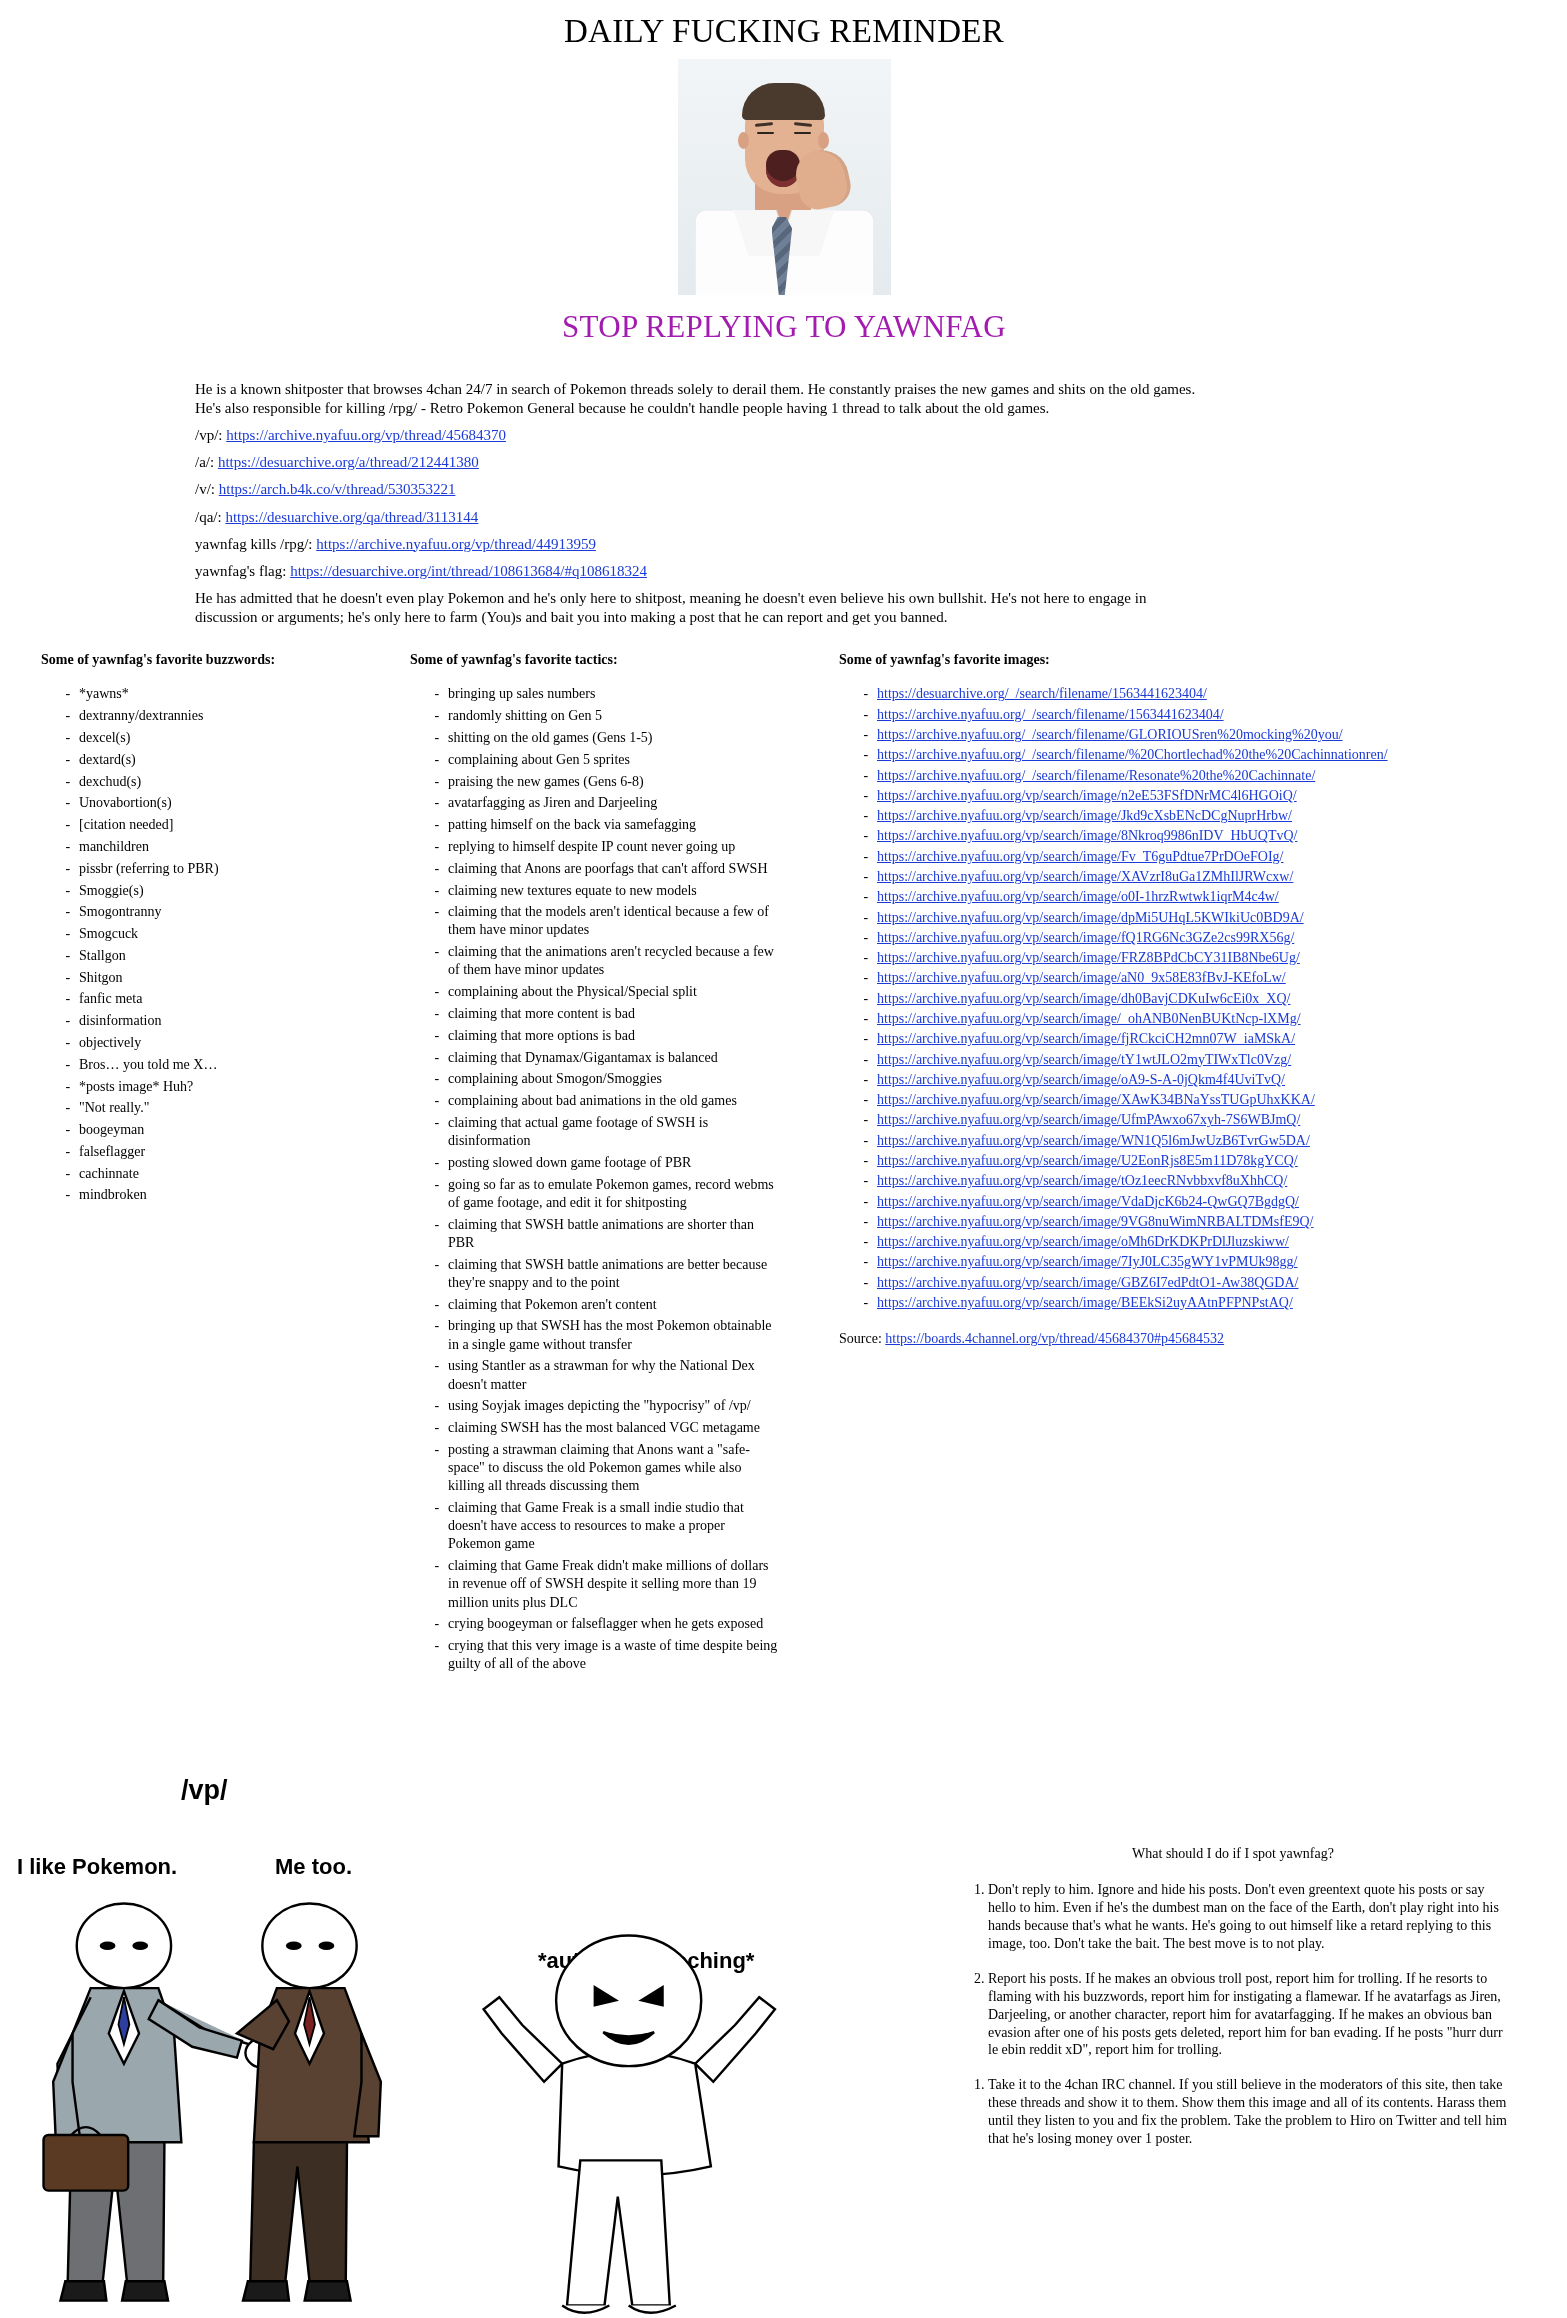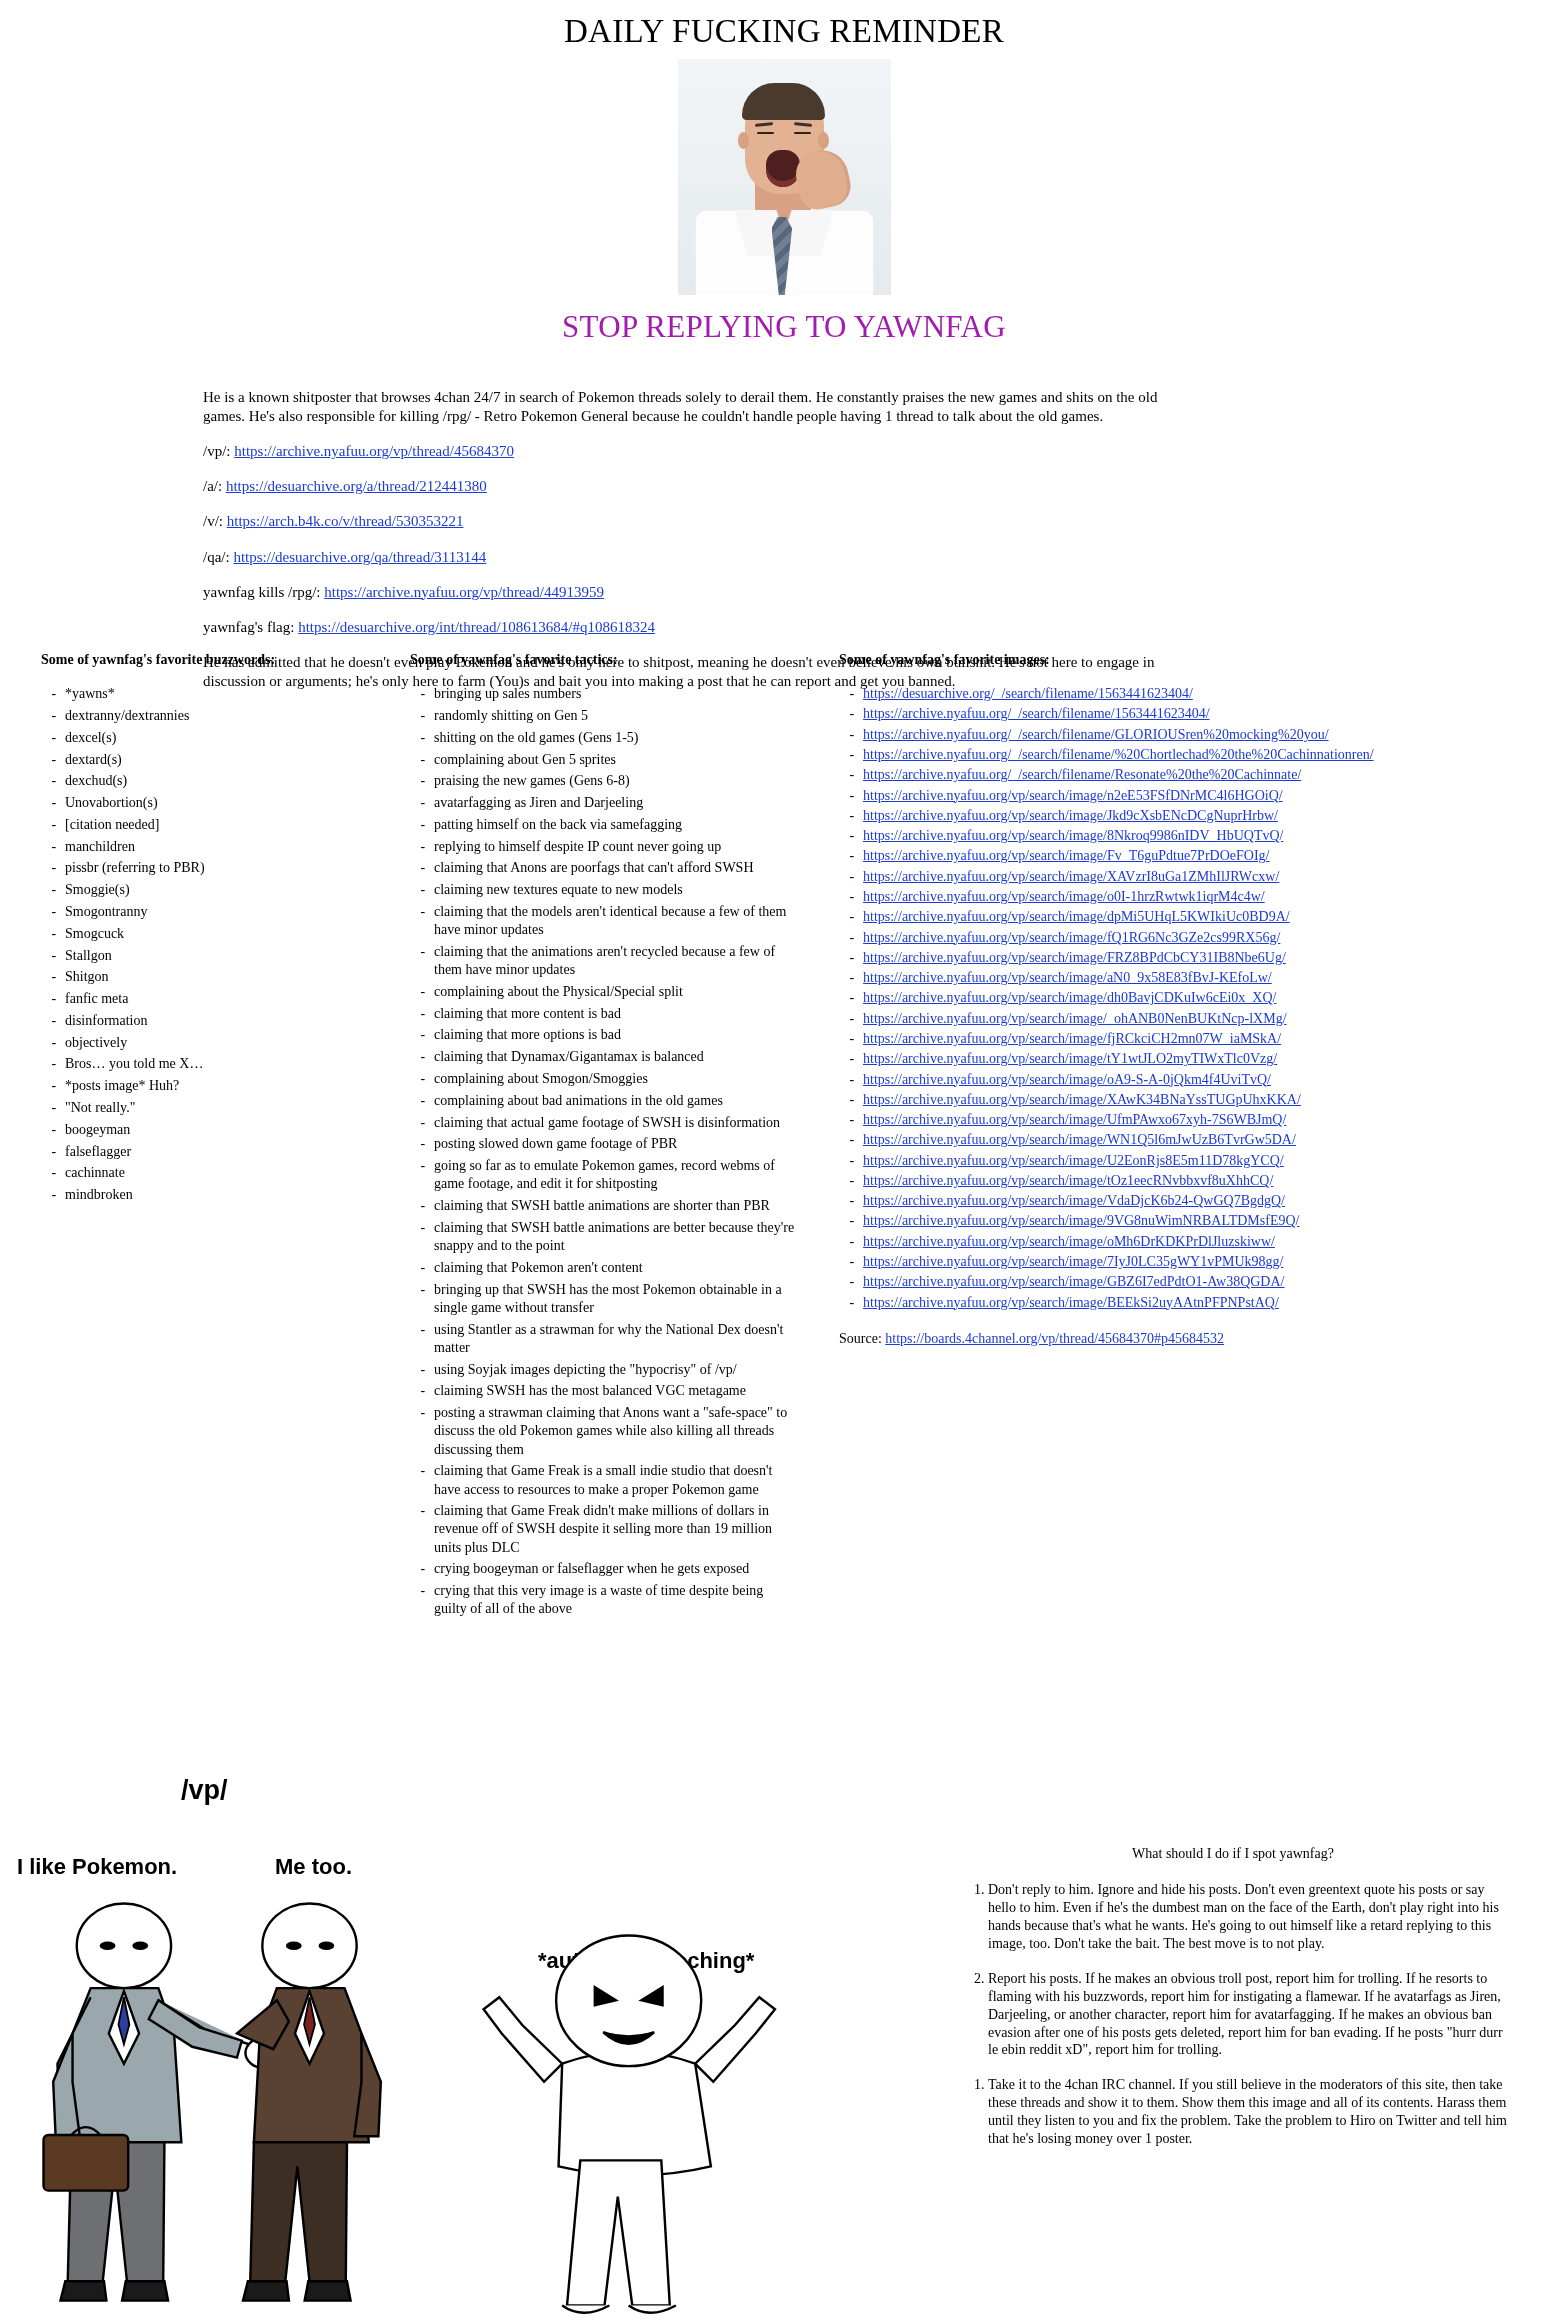--- a/index.html
+++ b/index.html
@@ -76,31 +76,31 @@
     letter-spacing:0.3px;
   }
 
   
   .intro {
     position:absolute;
     left:187px; top:359px; width:1028px;
     font-size:15px;
     line-height:1.27;
   }
-  .intro p { margin:16px; }
+  .intro p { margin:8px; }
   .intro a { color:#1b3ad6; }
   .intro .lnk-row { white-space:nowrap; }
 
   a { color:#1b3ad6; text-decoration:underline; word-break:break-all; }
 
   
   .cols { position:absolute; top:638px; left:0; width:1568px; }
   .col { position:absolute; font-size:14px; line-height:1.3; }
   .col h3 { font-weight:bold; font-size:14px; margin:0 0 15.7px 0; }
-  .col ul { list-style:none; margin:2px; padding:0; }
+  .col ul { list-style:none; margin:16px; padding:0; }
   .col li { position:relative; padding-left:22px; margin-bottom:3.6px; }
   .col li:before {
     content:"-";
     position:absolute; left:8.5px; top:0;
   }
   #col-buzzwords { left:41px; width:351px; }
   #col-tactics   { left:410px; width:387px; }
   #col-images    { left:839px; width:714px; }
   #col-images li { margin-bottom:2.1px; }
   #col-images li:before { content:"-"; }

